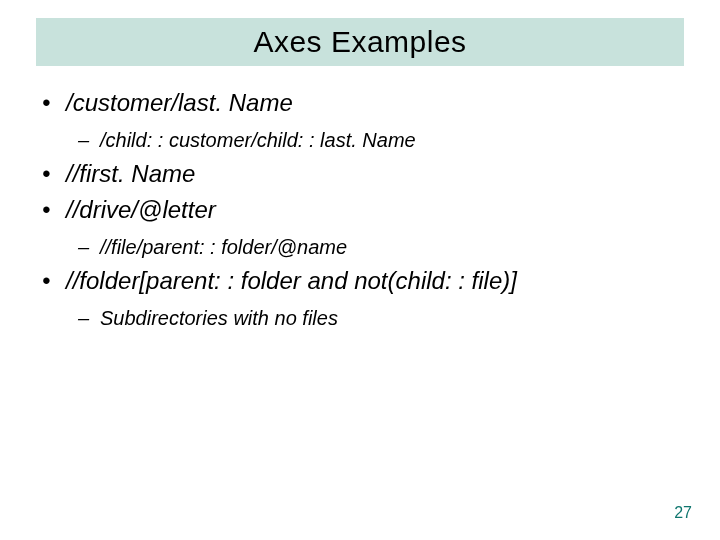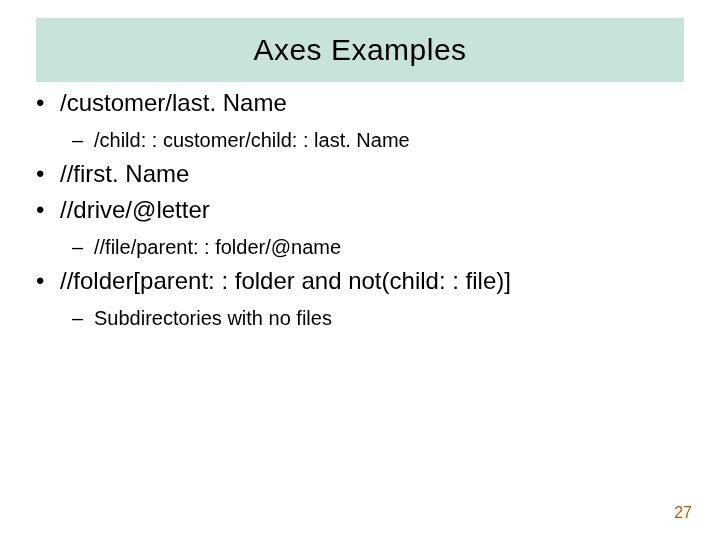--- a/index.html
+++ b/index.html
@@ -16,37 +16,38 @@
     position: relative;
     width: 720px;
     height: 540px;
     box-sizing: border-box;
   }
   .title-bar {
     position: absolute;
     top: 18px;
     left: 36px;
     right: 36px;
-    height: 64px;
+    height: 48px;
     background: #c8e2dc;
     display: flex;
     align-items: center;
     justify-content: center;
   }
   .title-text {
     font-size: 30px;
     font-weight: 400;
     color: #000000;
     letter-spacing: 0.5px;
   }
   .content {
     position: absolute;
     top: 82px;
-    left: 32px;
+    left: 38px;
     right: 36px;
+    font-style: italic;
   }
   .bullet-l1 {
     position: relative;
     font-size: 24px;
     color: #000000;
     margin-top: 6px;
     margin-bottom: 2px;
     padding-left: 28px;
     line-height: 1.25;
   }
@@ -71,21 +72,21 @@
     position: absolute;
     left: 40px;
     top: 0;
     font-size: 20px;
   }
   .page-number {
     position: absolute;
     bottom: 18px;
     right: 28px;
     font-size: 16px;
-    color: #a16207;
+    color: #0f766e;
   }
 </style>
 </head>
 <body>
 
 <div class="slide">
 
   <div class="title-bar">
     <div class="title-text">Axes Examples</div>
   </div>

